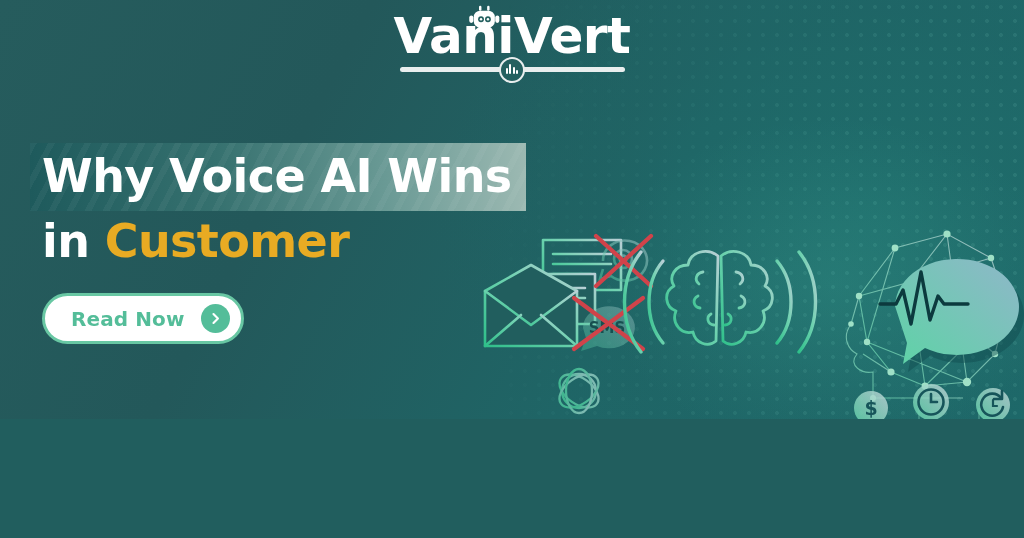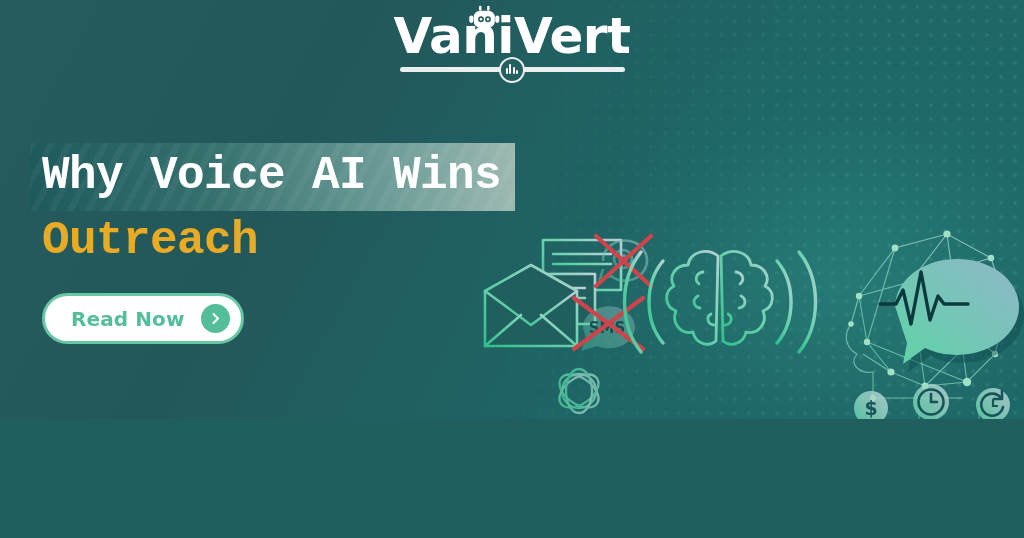--- a/index.html
+++ b/index.html
@@ -83,21 +83,21 @@
   
   .copy { position:absolute; left:42px; top:143px; width:520px; }
 
   .headline {
     font-family:"DejaVu Sans", sans-serif;
     font-weight:bold;
     font-size:46px;
     line-height:60px;
     letter-spacing:-0.6px;
   }
-  .hl-line { display:block; white-space:nowrap;font-family:Liberation Mono, monospace; }
+  .hl-line { display:block; white-space:nowrap; }
   .hl-line1 {
     display:inline-block;
     color:#ffffff;
     padding:3px 14px 5px 12px;
     margin-left:-12px;
     background-image:
       repeating-linear-gradient(118deg, rgba(255,255,255,0.045) 0px, rgba(255,255,255,0.045) 6px, rgba(255,255,255,0) 6px, rgba(255,255,255,0) 16px),
       linear-gradient(90deg, #1e5a5c 0%, #36716f 38%, #6a9a95 72%, #9cb9b2 100%);
   }
   .hl-white { color:#ffffff; }
@@ -171,21 +171,21 @@
           <i class="bar3"></i>
           <i class="bar4"></i>
       </div>
     </div>
   </div>
 
   <div class="copy">
 
     <div class="headline">
       <span class="hl-line"><span class="hl-line1">Why Voice AI Wins</span></span>
-      <span class="hl-line hl-amber">Outreach</span>
+      <span class="hl-line"><span class="hl-white">in </span><span class="hl-amber">Customer</span></span>
     </div>
 
 
     <div class="cta">
       <span class="cta-label">Read Now</span>
       <span class="cta-arrow">
         <svg width="13" height="13" viewBox="0 0 16 16">
           <path d="M5.5 2.5 L11 8 L5.5 13.5" fill="none" stroke="#ffffff" stroke-width="2.6" stroke-linecap="round" stroke-linejoin="round"></path>
         </svg>
       </span>

